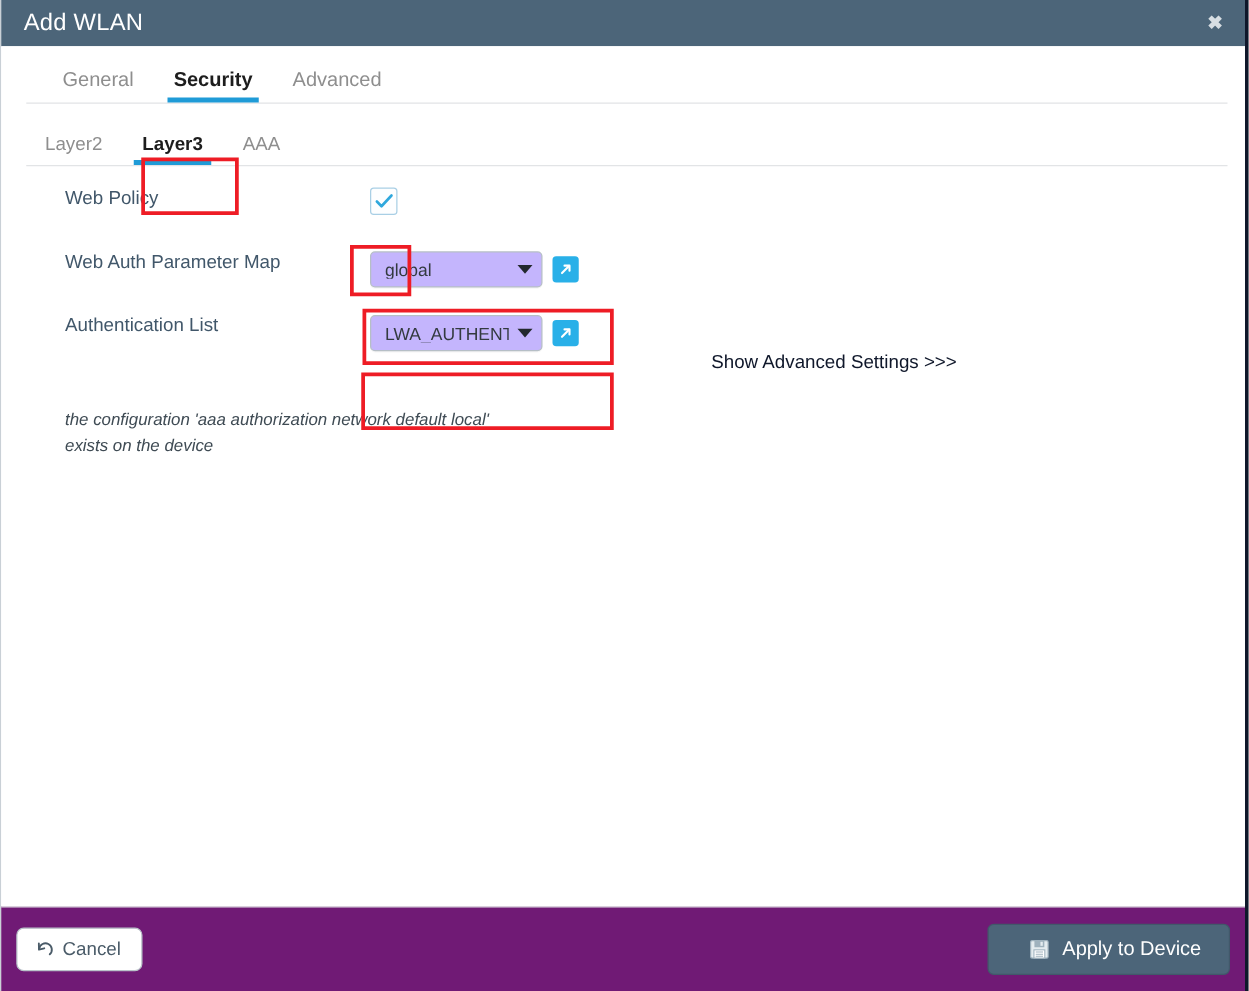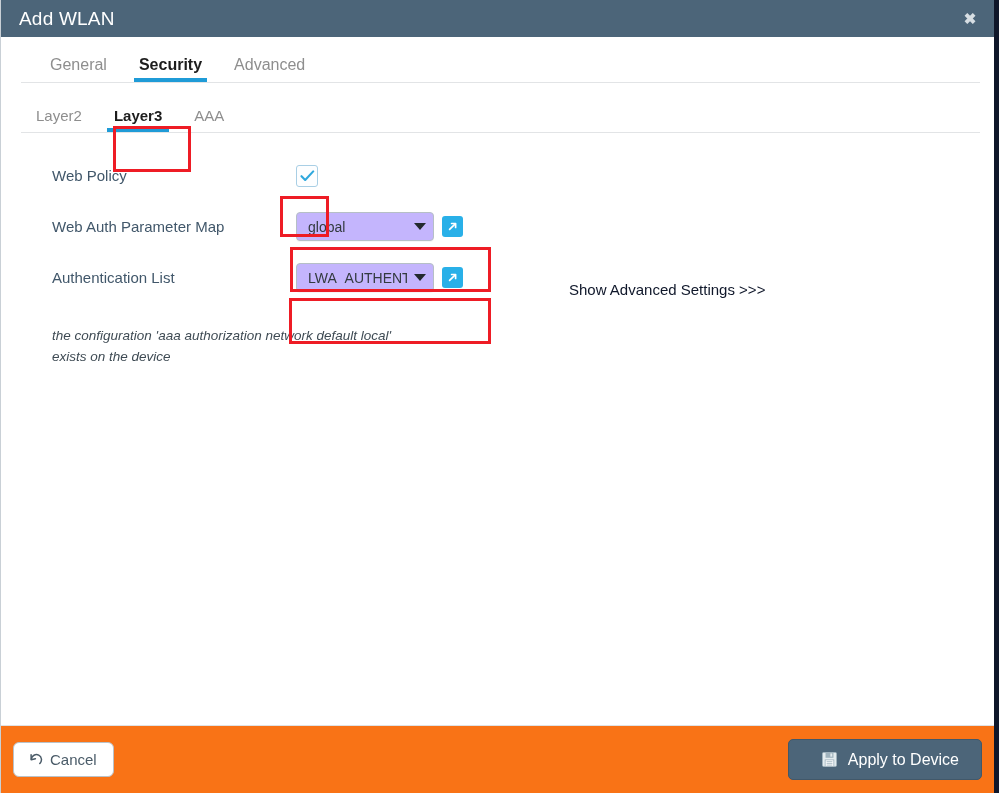--- a/index.html
+++ b/index.html
@@ -17,21 +17,21 @@
   }
 
   
   .modal {
     position: absolute;
     inset: 0;
     display: flex;
     flex-direction: column;
     background: #ffffff;
     border-left: 1px solid #c9d0d6;
-    border-right: 5px solid #0f172a;
+    border-right: 3px solid #0f172a;
     box-sizing: border-box;
   }
 
   
   .titlebar {
     height: 37px;
     background: #4c6579;
     display: flex;
     align-items: center;
     justify-content: space-between;
@@ -154,21 +154,21 @@
   .hl-wampmap  { left: 289px; top: 210px; width: 201px; height: 45px; }
   .hl-authlist { left: 288px; top: 261px; width: 202px; height: 46px; }
 
   
   .form {
     position: relative;
     padding-top: 17px;
   }
   .form-row {
     display: flex;
-    align-items: center;
+    align-items: flex-start;
     height: 51px;
     padding-left: 51px;
   }
   .form-label {
     width: 244px;
     font-size: 15px;
     color: #41576a;
     flex: 0 0 auto;
     line-height: 1.2;
   }
@@ -262,21 +262,21 @@
     color: #3f4b54;
     line-height: 1.55;
     max-width: 400px;
   }
   .note div { white-space: nowrap; }
 
   
   .footer {
     flex: 0 0 auto;
     height: 68px;
-    background: #f97316;
+    background: #701a75;
     border-top: 1px solid #dfe2e5;
     display: flex;
     align-items: center;
     justify-content: space-between;
     padding: 0 9px 0 12px;
     box-sizing: border-box;
   }
   .btn-cancel {
     display: flex;
     align-items: center;

